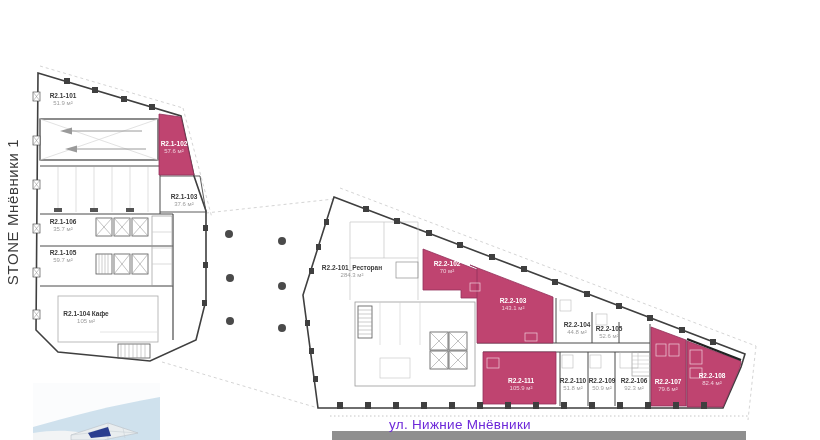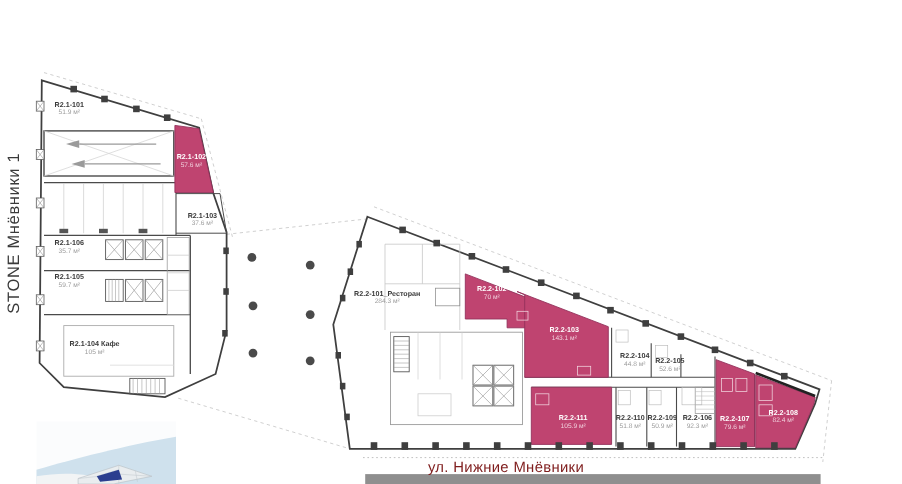--- a/index.html
+++ b/index.html
@@ -3,21 +3,21 @@
 <meta charset="utf-8">
 <style>
   html,body{margin:0;padding:0;background:#ffffff;}
   .canvas{position:relative;width:820px;height:440px;background:#ffffff;overflow:hidden;
           font-family:"Liberation Sans", sans-serif;}
   svg{position:absolute;left:0;top:0;}
   .vtitle{position:absolute;left:-77px;top:203px;width:180px;height:18px;
           transform:rotate(-90deg);text-align:center;font-size:15px;letter-spacing:.6px;
           color:#3a3a3a;white-space:nowrap;}
   .street-label{position:absolute;left:330px;top:417px;width:260px;text-align:center;
-          font-size:13.5px;color:#7f1d1d;letter-spacing:.3px;}
+          font-size:13.5px;color:#6d28d9;letter-spacing:.3px;}
   .ulabel{position:absolute;transform:translate(-50%,-50%);text-align:center;
           line-height:1.3;white-space:nowrap;pointer-events:none;}
   .ulabel .uid{display:block;font-size:6.5px;font-weight:bold;color:#3a3a3a;}
   .ulabel .uarea{display:block;font-size:6px;color:#9b9b9b;}
   .ulabel.hl .uid{color:#ffffff;}
   .ulabel.hl .uarea{color:#f0cfdc;}
   .map-thumb{position:absolute;left:33px;top:383px;width:127px;height:57px;}
 </style>
 </head>
 <body>

